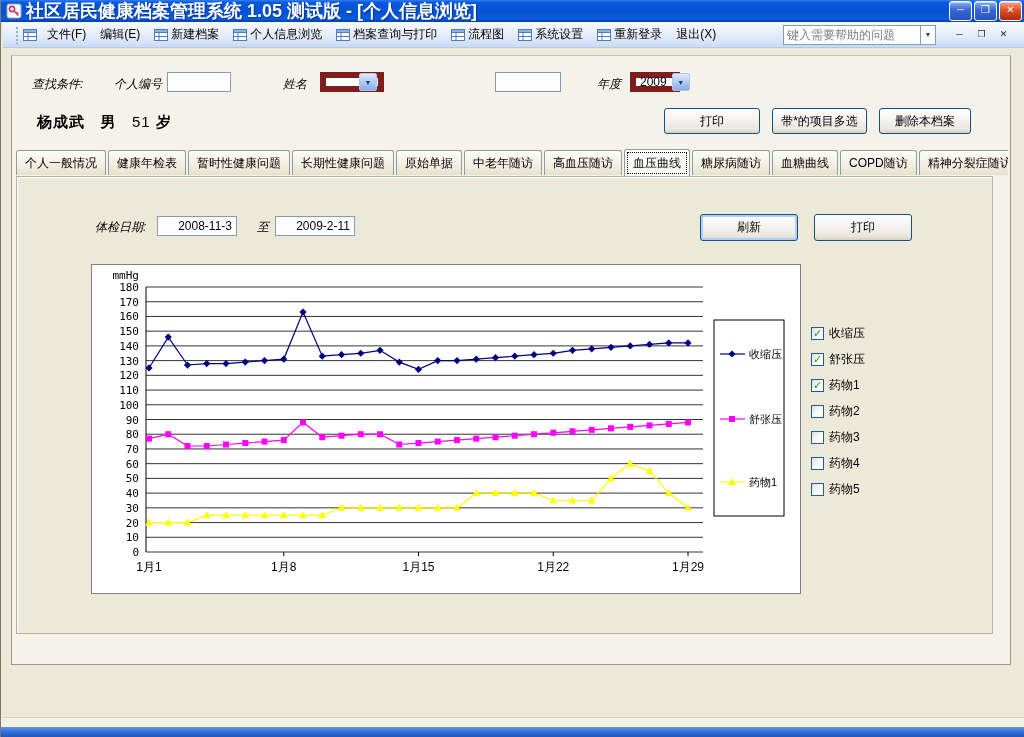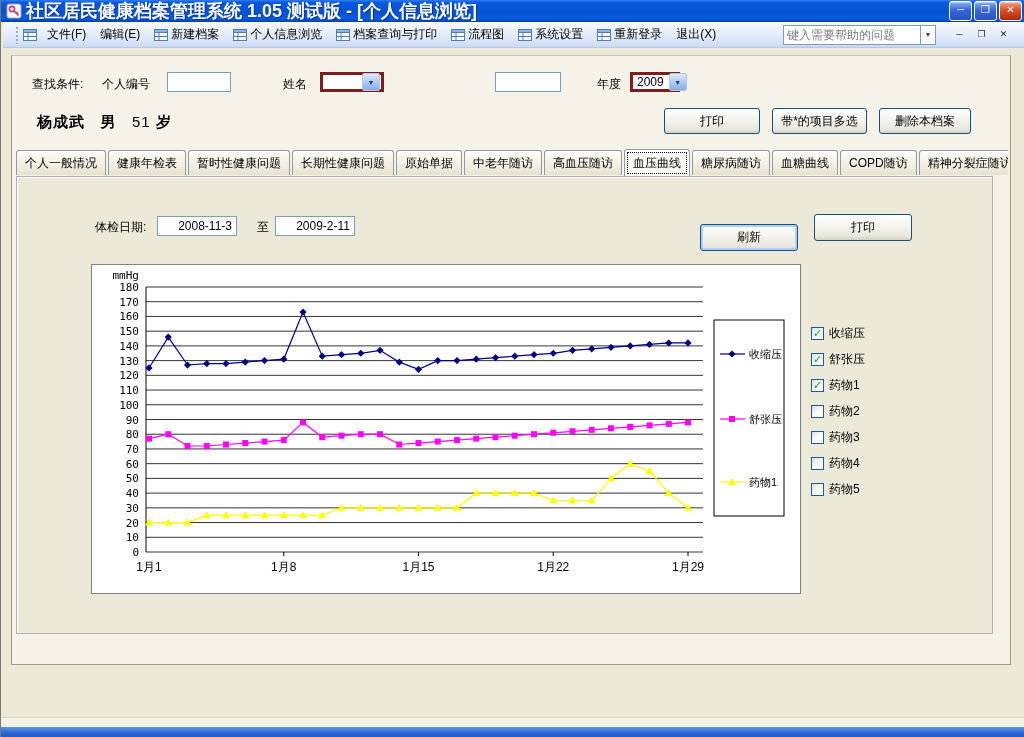--- a/index.html
+++ b/index.html
@@ -51,45 +51,45 @@
   .mdi-btns{display:flex;margin-left:14px;gap:3px;margin-right:2px;}
   .mdi-btn{width:17px;height:15px;font-size:9px;line-height:15px;text-align:center;color:#222;
     border:1px solid transparent;}
   
   .form{
     position:absolute;left:10px;top:55px;width:1000px;height:610px;
     background:#F5F3E9;
     border:1px solid #9A9A8C;border-top-color:#C6C3B2;
     box-sizing:border-box;
   }
-  .flabel{position:absolute;white-space:nowrap;}
+  .flabel{position:absolute;white-space:nowrap;font-style:italic;}
   .xp-input{
     position:absolute;height:20px;border:1px solid #7F9DB9;background:#fff;
     font-size:12px;box-sizing:border-box;padding:0 4px;outline:none;
     font-family:"Liberation Sans","DejaVu Sans",sans-serif;
   }
   .xp-select{
-    position:absolute;height:20px;border:3px solid #7f1d1d;background:#fff;
+    position:absolute;height:20px;border:6px solid #7f1d1d;background:#fff;
     box-sizing:border-box;display:flex;align-items:center;cursor:default;
   }
   .xp-select .val{flex:1;padding:0 4px;font-size:12px;}
   .dd-btn{
     width:16px;height:16px;margin:1px;border:1px solid #AFC6E4;border-radius:2px;
     background:linear-gradient(180deg,#E0EBFA,#AFCBF2 50%,#86AEE8 100%);
     font-size:7px;color:#1A3E7E;display:flex;align-items:center;justify-content:center;flex:none;
   }
   .patient-name{position:absolute;left:25px;top:57px;font-size:15px;font-weight:bold;letter-spacing:1px;}
   .xp-btn{
     position:absolute;height:26px;border:1px solid #155084;border-radius:3px;
     background:linear-gradient(180deg,#FFFFFF 0%,#F4F3EE 45%,#E9E6DC 85%,#D6D0C0 100%);
     font-size:12px;color:#000;display:flex;align-items:center;justify-content:center;
     box-sizing:border-box;cursor:default;
     font-family:"Liberation Sans","DejaVu Sans",sans-serif;
   }
-  .xp-btn.focused{box-shadow:inset 0 0 0 2px #AECFF7;margin-top:10px;}
+  .xp-btn.focused{box-shadow:inset 0 0 0 2px #AECFF7;}
   
   .tabs-row{
     position:absolute;left:4px;top:93px;width:992px;height:27px;
     display:flex;align-items:center;overflow:hidden;
   }
   .tab{
     height:24px;padding:0 8px;margin-right:2px;
     border:1px solid #919B9C;border-bottom:none;border-radius:3px 3px 0 0;
     background:linear-gradient(180deg,#FCFCF9,#EFECDD 70%,#E5E1CF);
     display:flex;align-items:center;font-size:12px;white-space:nowrap;cursor:default;flex:none;
@@ -234,21 +234,21 @@
   <span class="mdi-btns">
     <span class="mdi-btn">─</span>
     <span class="mdi-btn">❐</span>
     <span class="mdi-btn">✕</span>
   </span>
 </div>
 
 <div class="form">
 
   <span class="flabel" style="left:20px;top:20px;">查找条件:</span>
-  <span class="flabel" style="left:90px;top:20px;">个人编号</span>
+  <span class="flabel" style="left:102px;top:20px;">个人编号</span>
   <input class="xp-input" style="left: 155px; top: 16px; width: 64px;" value="">
   <span class="flabel" style="left:271px;top:20px;">姓名</span>
   <div class="xp-select" style="left:308px;top:16px;width:64px;">
     <span class="val"></span>
     <span class="dd-btn">▼</span>
   </div>
   <span class="flabel" style="left:440px;top:20px;margin-left:44px;">家庭编号</span>
   <input class="xp-input" style="left: 483px; top: 16px; width: 66px;" value="">
   <span class="flabel" style="left:585px;top:20px;">年度</span>
   <div class="xp-select" style="left:618px;top:16px;width:50px;">

